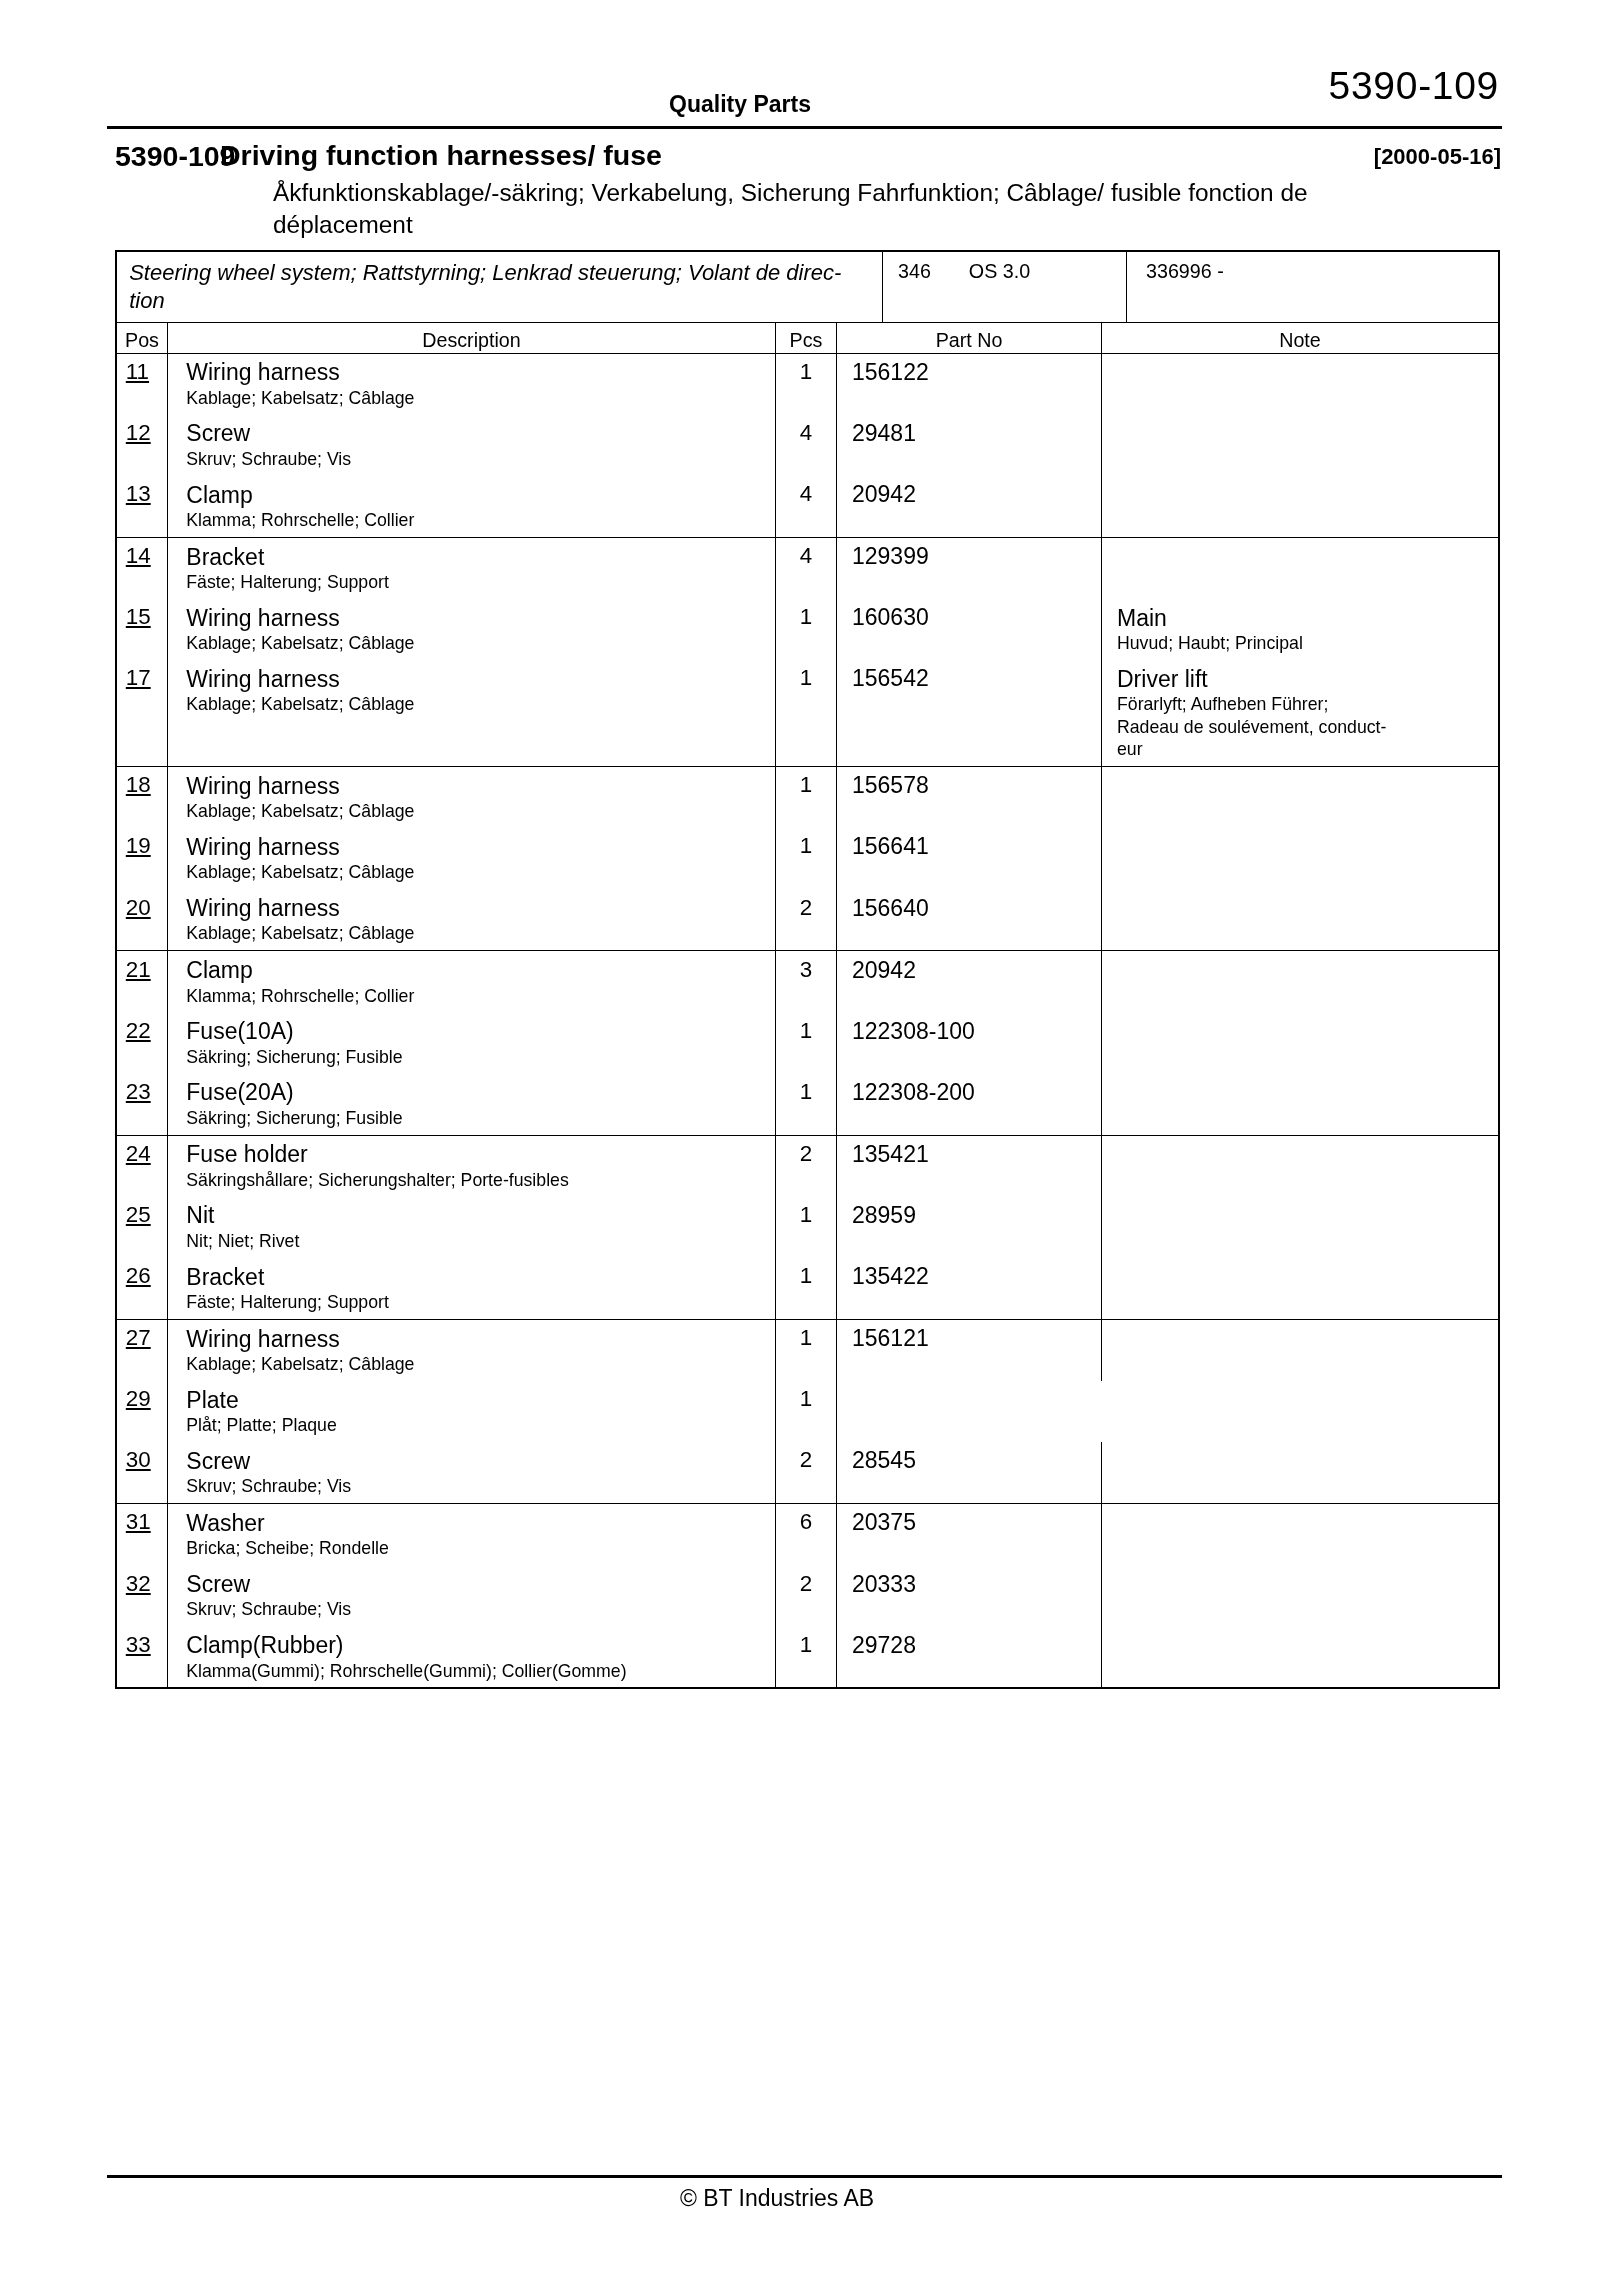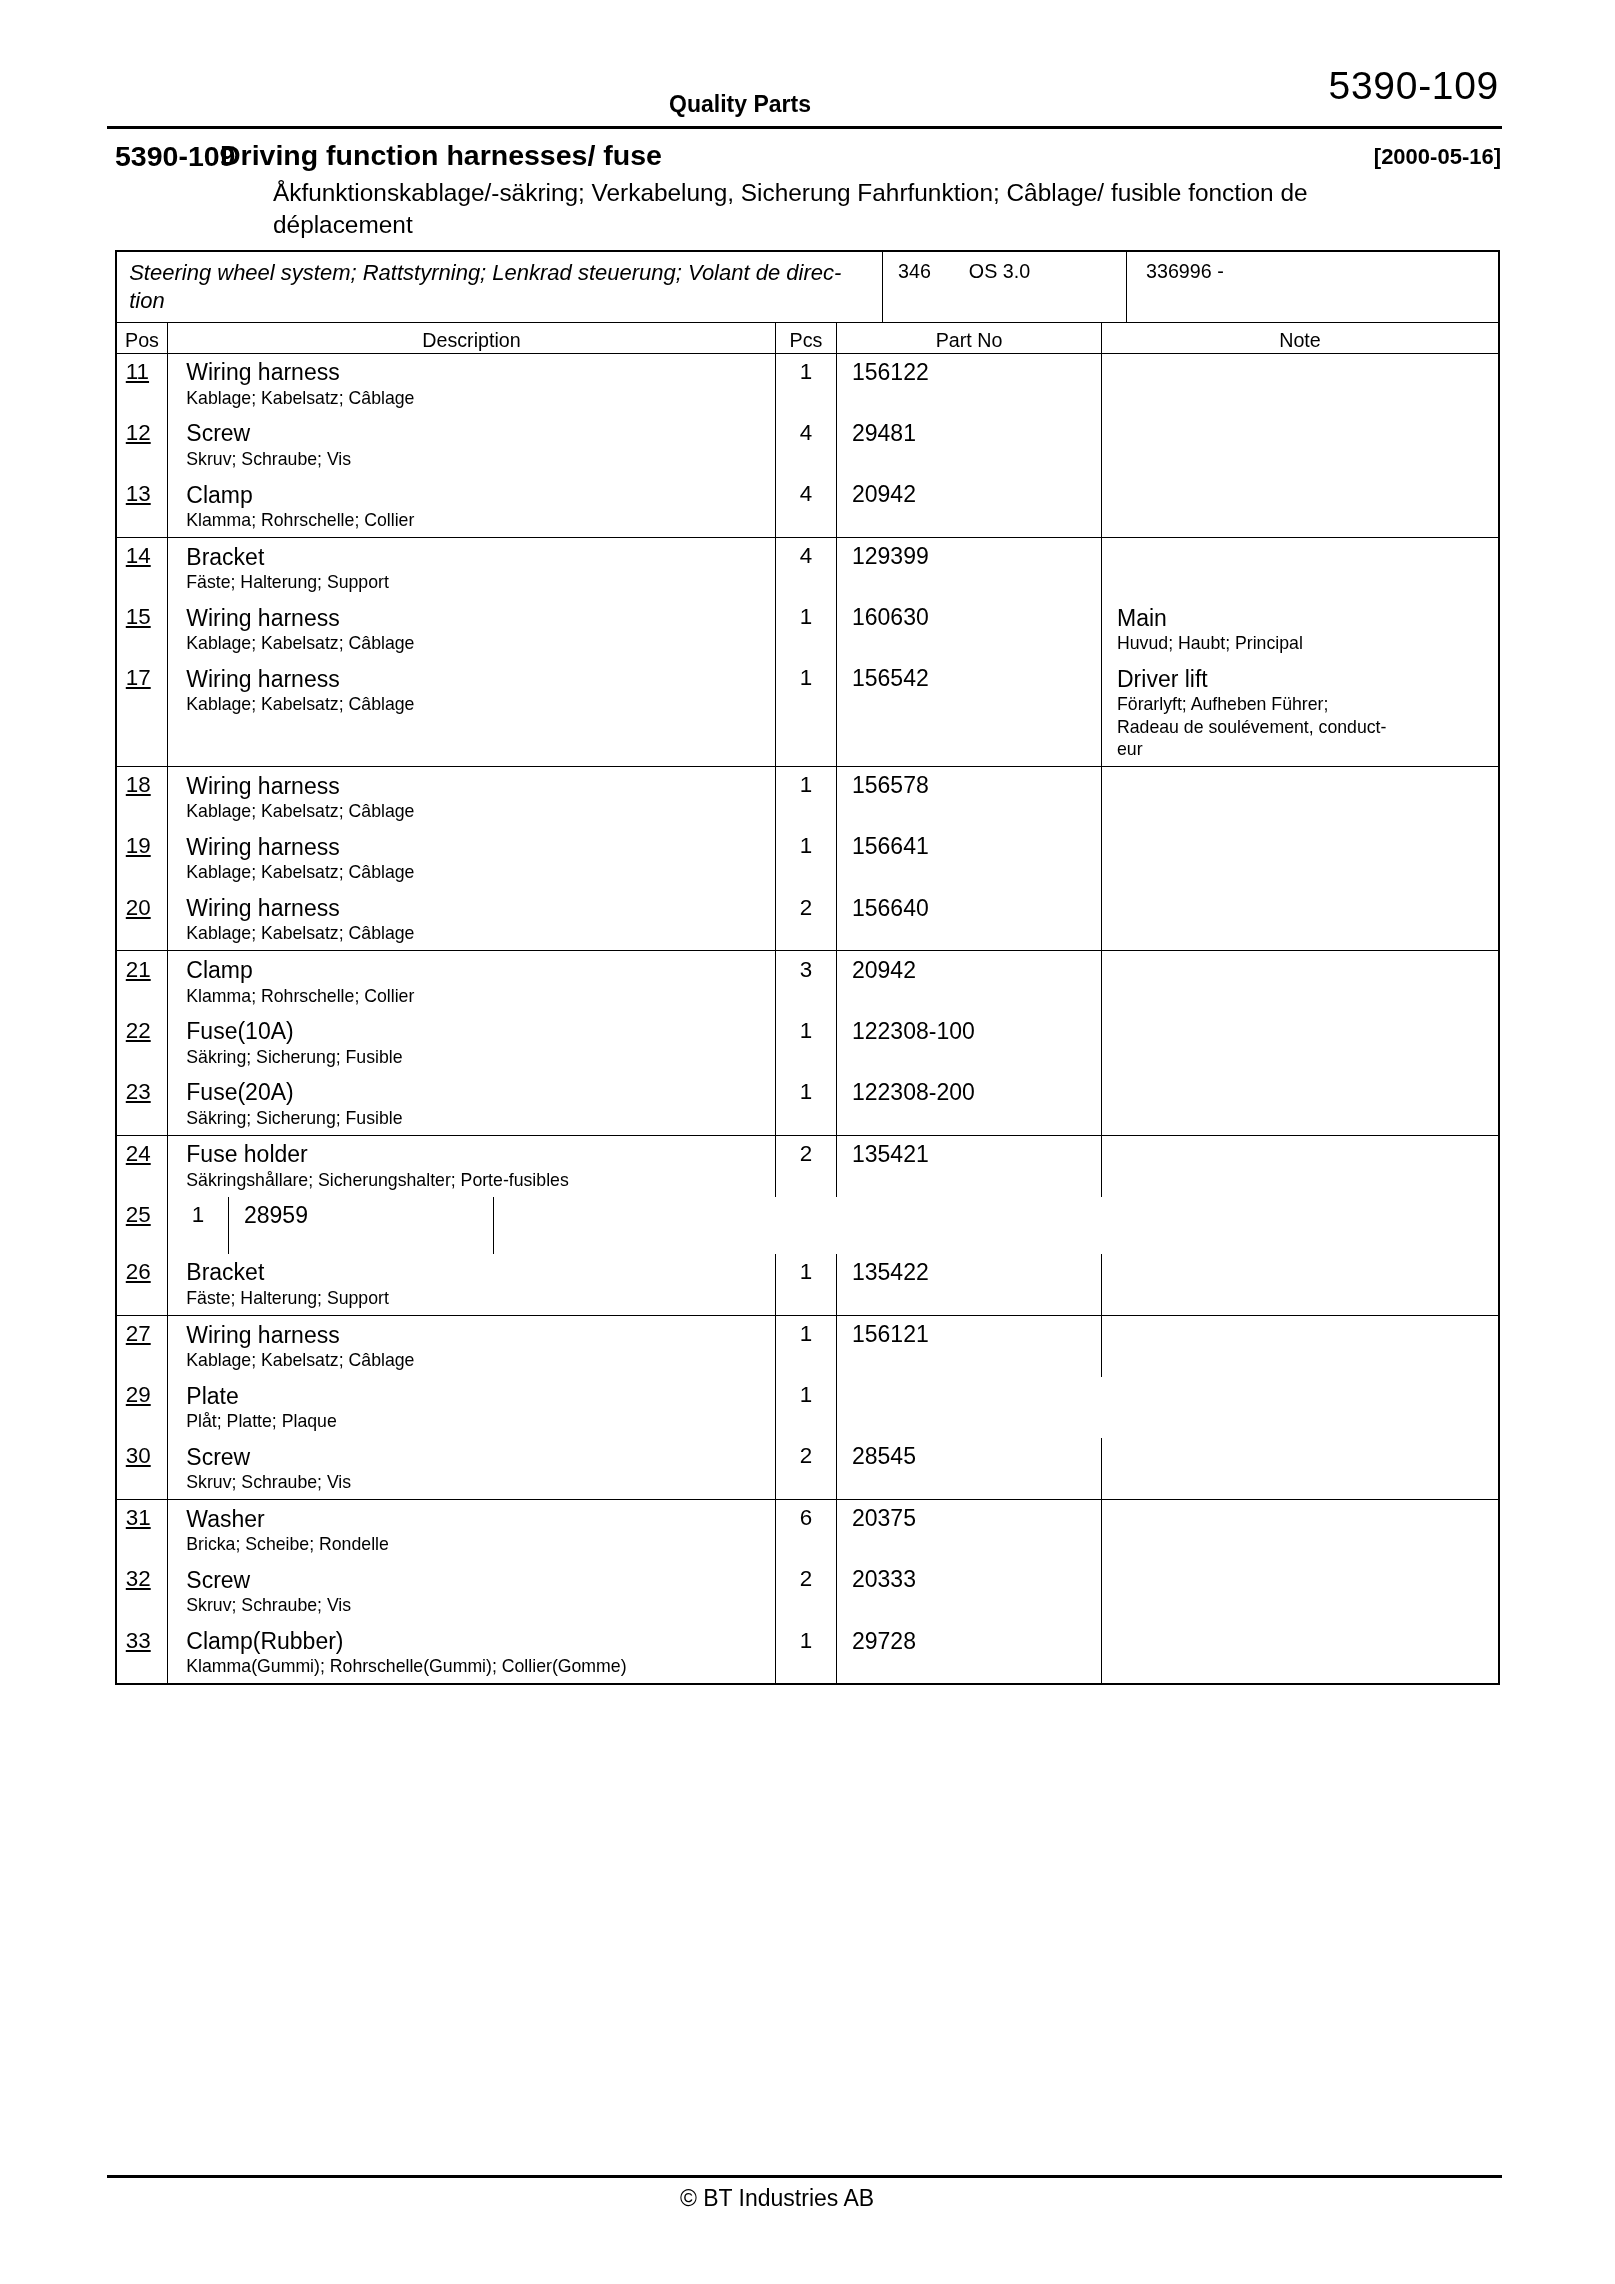--- a/index.html
+++ b/index.html
@@ -262,20 +262,24 @@
             <div class="c-desc">
               <div class="main">Fuse holder</div>
               <div class="sub">Säkringshållare; Sicherungshalter; Porte-fusibles</div>
             </div>
             <div class="c-pcs">2</div>
             <div class="c-part">135421</div>
             <div class="c-note"></div>
           </div>
           <div class="row">
             <div class="c-pos">25</div>
+            <div class="c-desc">
+              <div class="main">Nit</div>
+              <div class="sub">Nit; Niet; Rivet</div>
+            </div>
             <div class="c-pcs">1</div>
             <div class="c-part">28959</div>
             <div class="c-note"></div>
           </div>
           <div class="row">
             <div class="c-pos">26</div>
             <div class="c-desc">
               <div class="main">Bracket</div>
               <div class="sub">Fäste; Halterung; Support</div>
             </div>

